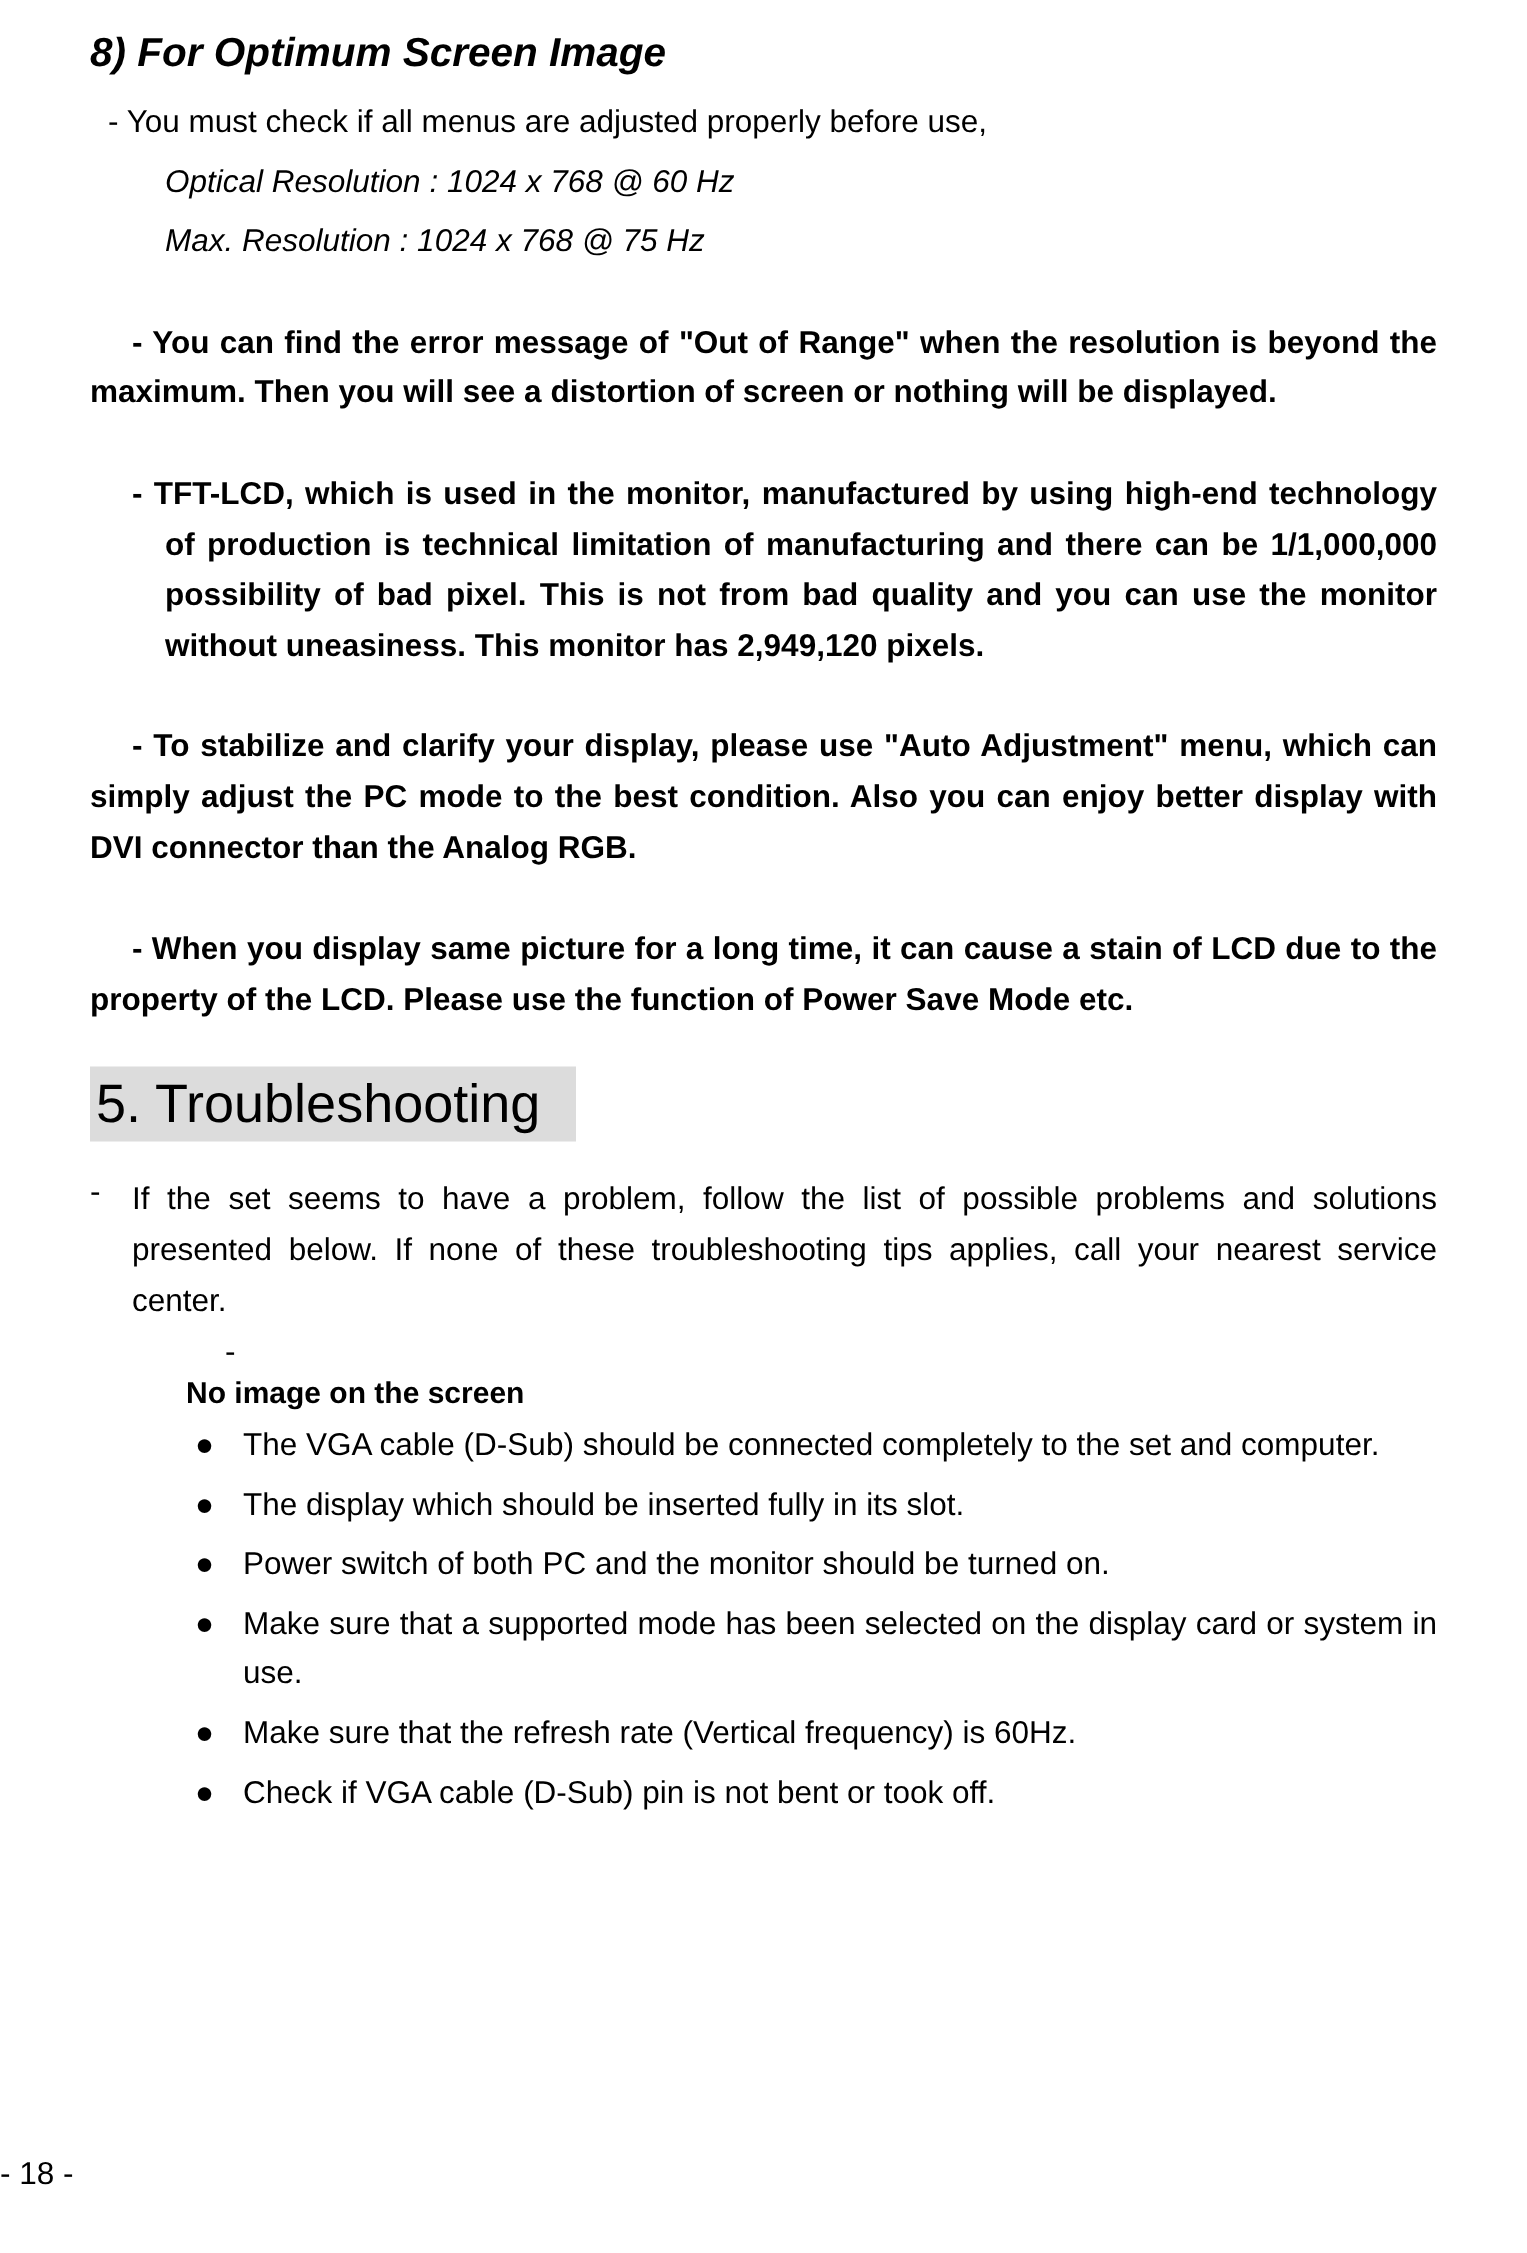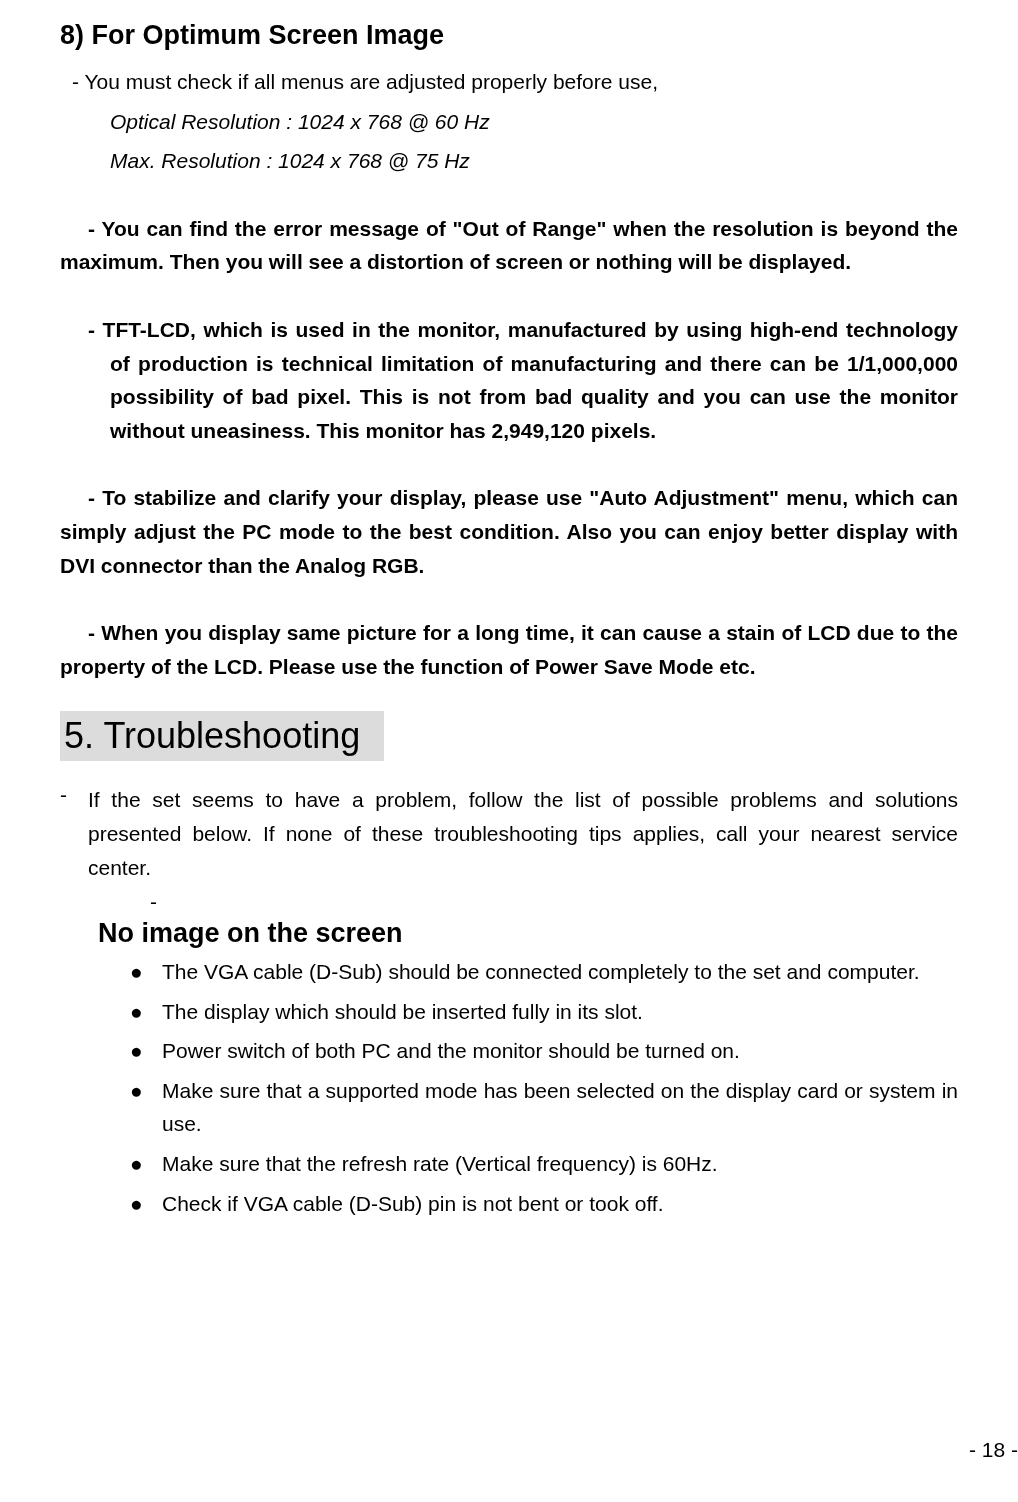--- a/index.html
+++ b/index.html
@@ -13,20 +13,21 @@
       width: 1018px;
       height: 1502px;
       padding: 20px 60px 40px 60px;
       position: relative;
       color: #000000;
     }
     .section-heading {
       font-size: 27px;
       font-weight: bold;
       margin-bottom: 14px;
+      font-style: italic;
     }
     .body-text {
       font-size: 21px;
       line-height: 1.6;
     }
     .indent-1 {
       margin-left: 12px;
     }
     .indent-2 {
       margin-left: 50px;
@@ -59,23 +60,23 @@
     .dash-marker {
       flex: 0 0 28px;
       font-size: 21px;
     }
     .dash-content {
       flex: 1;
       font-size: 21px;
       line-height: 1.6;
     }
     .sub-heading {
-      font-size: 27px;
+      font-size: 20px;
       font-weight: bold;
-      margin-left: 38px;
+      margin-left: 64px;
       margin-top: 4px;
       margin-bottom: 6px;
     }
     .bullet-list {
       margin-left: 70px;
     }
     .bullet-item {
       display: flex;
       font-size: 21px;
       line-height: 1.6;
@@ -90,21 +91,21 @@
     }
     .lone-dash {
       margin-left: 90px;
       font-size: 21px;
     }
     .page-number {
       position: absolute;
       bottom: 40px;
       left: 0;
       right: 0;
-      text-align: right;
+      text-align: left;
       font-size: 21px;
     }
   </style>
 </head>
 <body>
 
 
 
 <div class="section-heading">8) For Optimum Screen Image</div>
 

